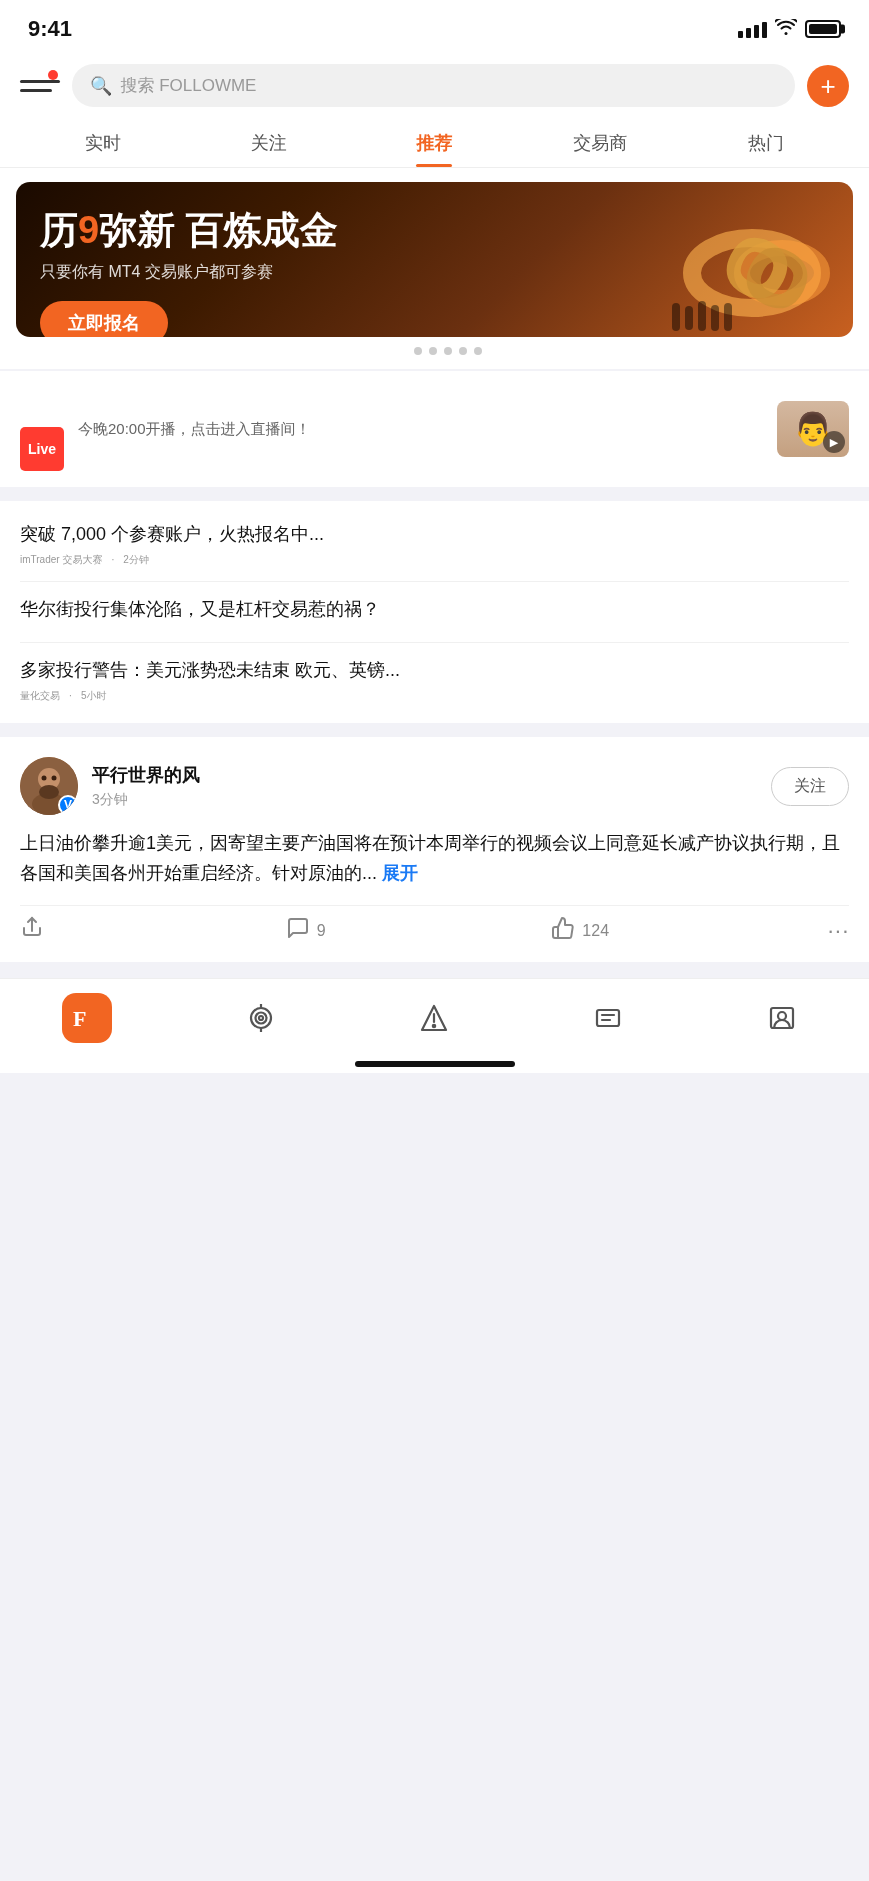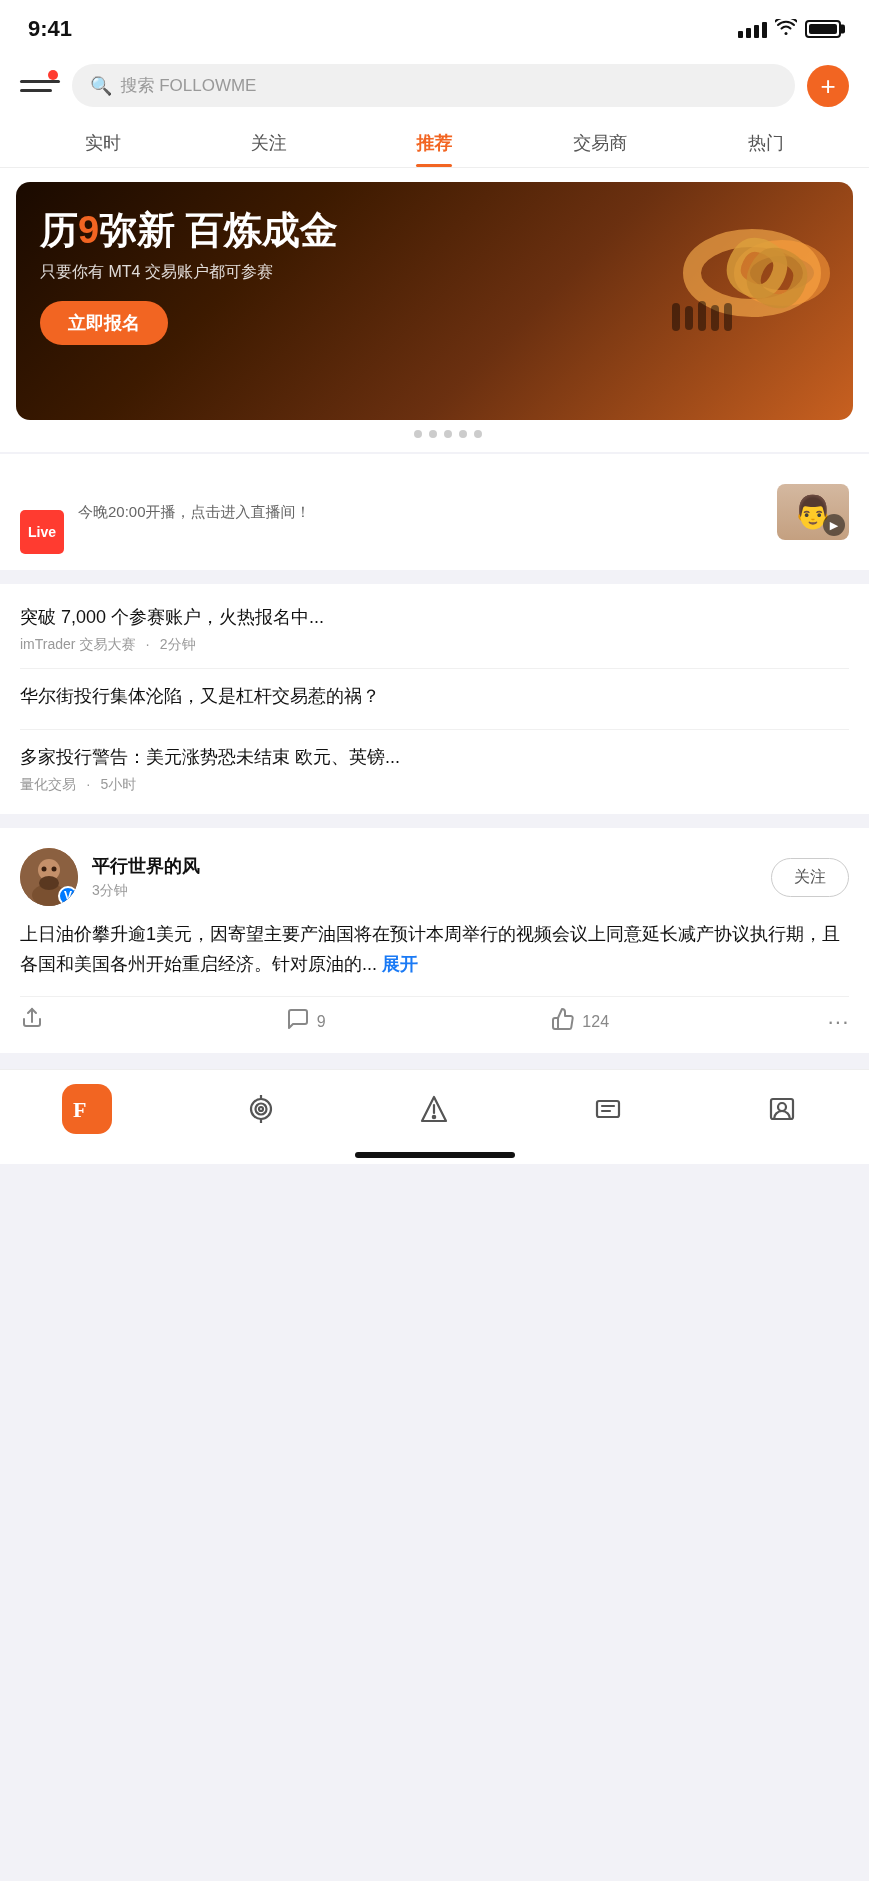--- a/index.html
+++ b/index.html
@@ -175,21 +175,21 @@
 
     
     .banner-container {
       background: #fff;
       padding: 14px 16px 10px;
     }
     .banner {
       border-radius: 14px;
       overflow: hidden;
       background: linear-gradient(135deg, #1a0a00 0%, #3d1a00 30%, #6b3010 60%, #c86020 100%);
-      height: 238px;
+      height: 155px;
       position: relative;
       display: flex;
       flex-direction: column;
       justify-content: flex-start;
       padding: 28px 24px 20px;
     }
     .banner-title {
       font-size: 38px;
       font-weight: 900;
       color: #fff;
@@ -320,21 +320,21 @@
       padding-top: 0;
     }
     .news-title {
       font-size: 18px;
       color: #111;
       line-height: 1.45;
       font-weight: 500;
       margin-bottom: 6px;
     }
     .news-meta {
-      font-size: 14px;
+      font-size: 10px;
       color: #999;
     }
     .news-meta .dot {
       margin: 0 6px;
     }
 
     
     .post-section {
       background: #fff;
       margin-top: 14px;

